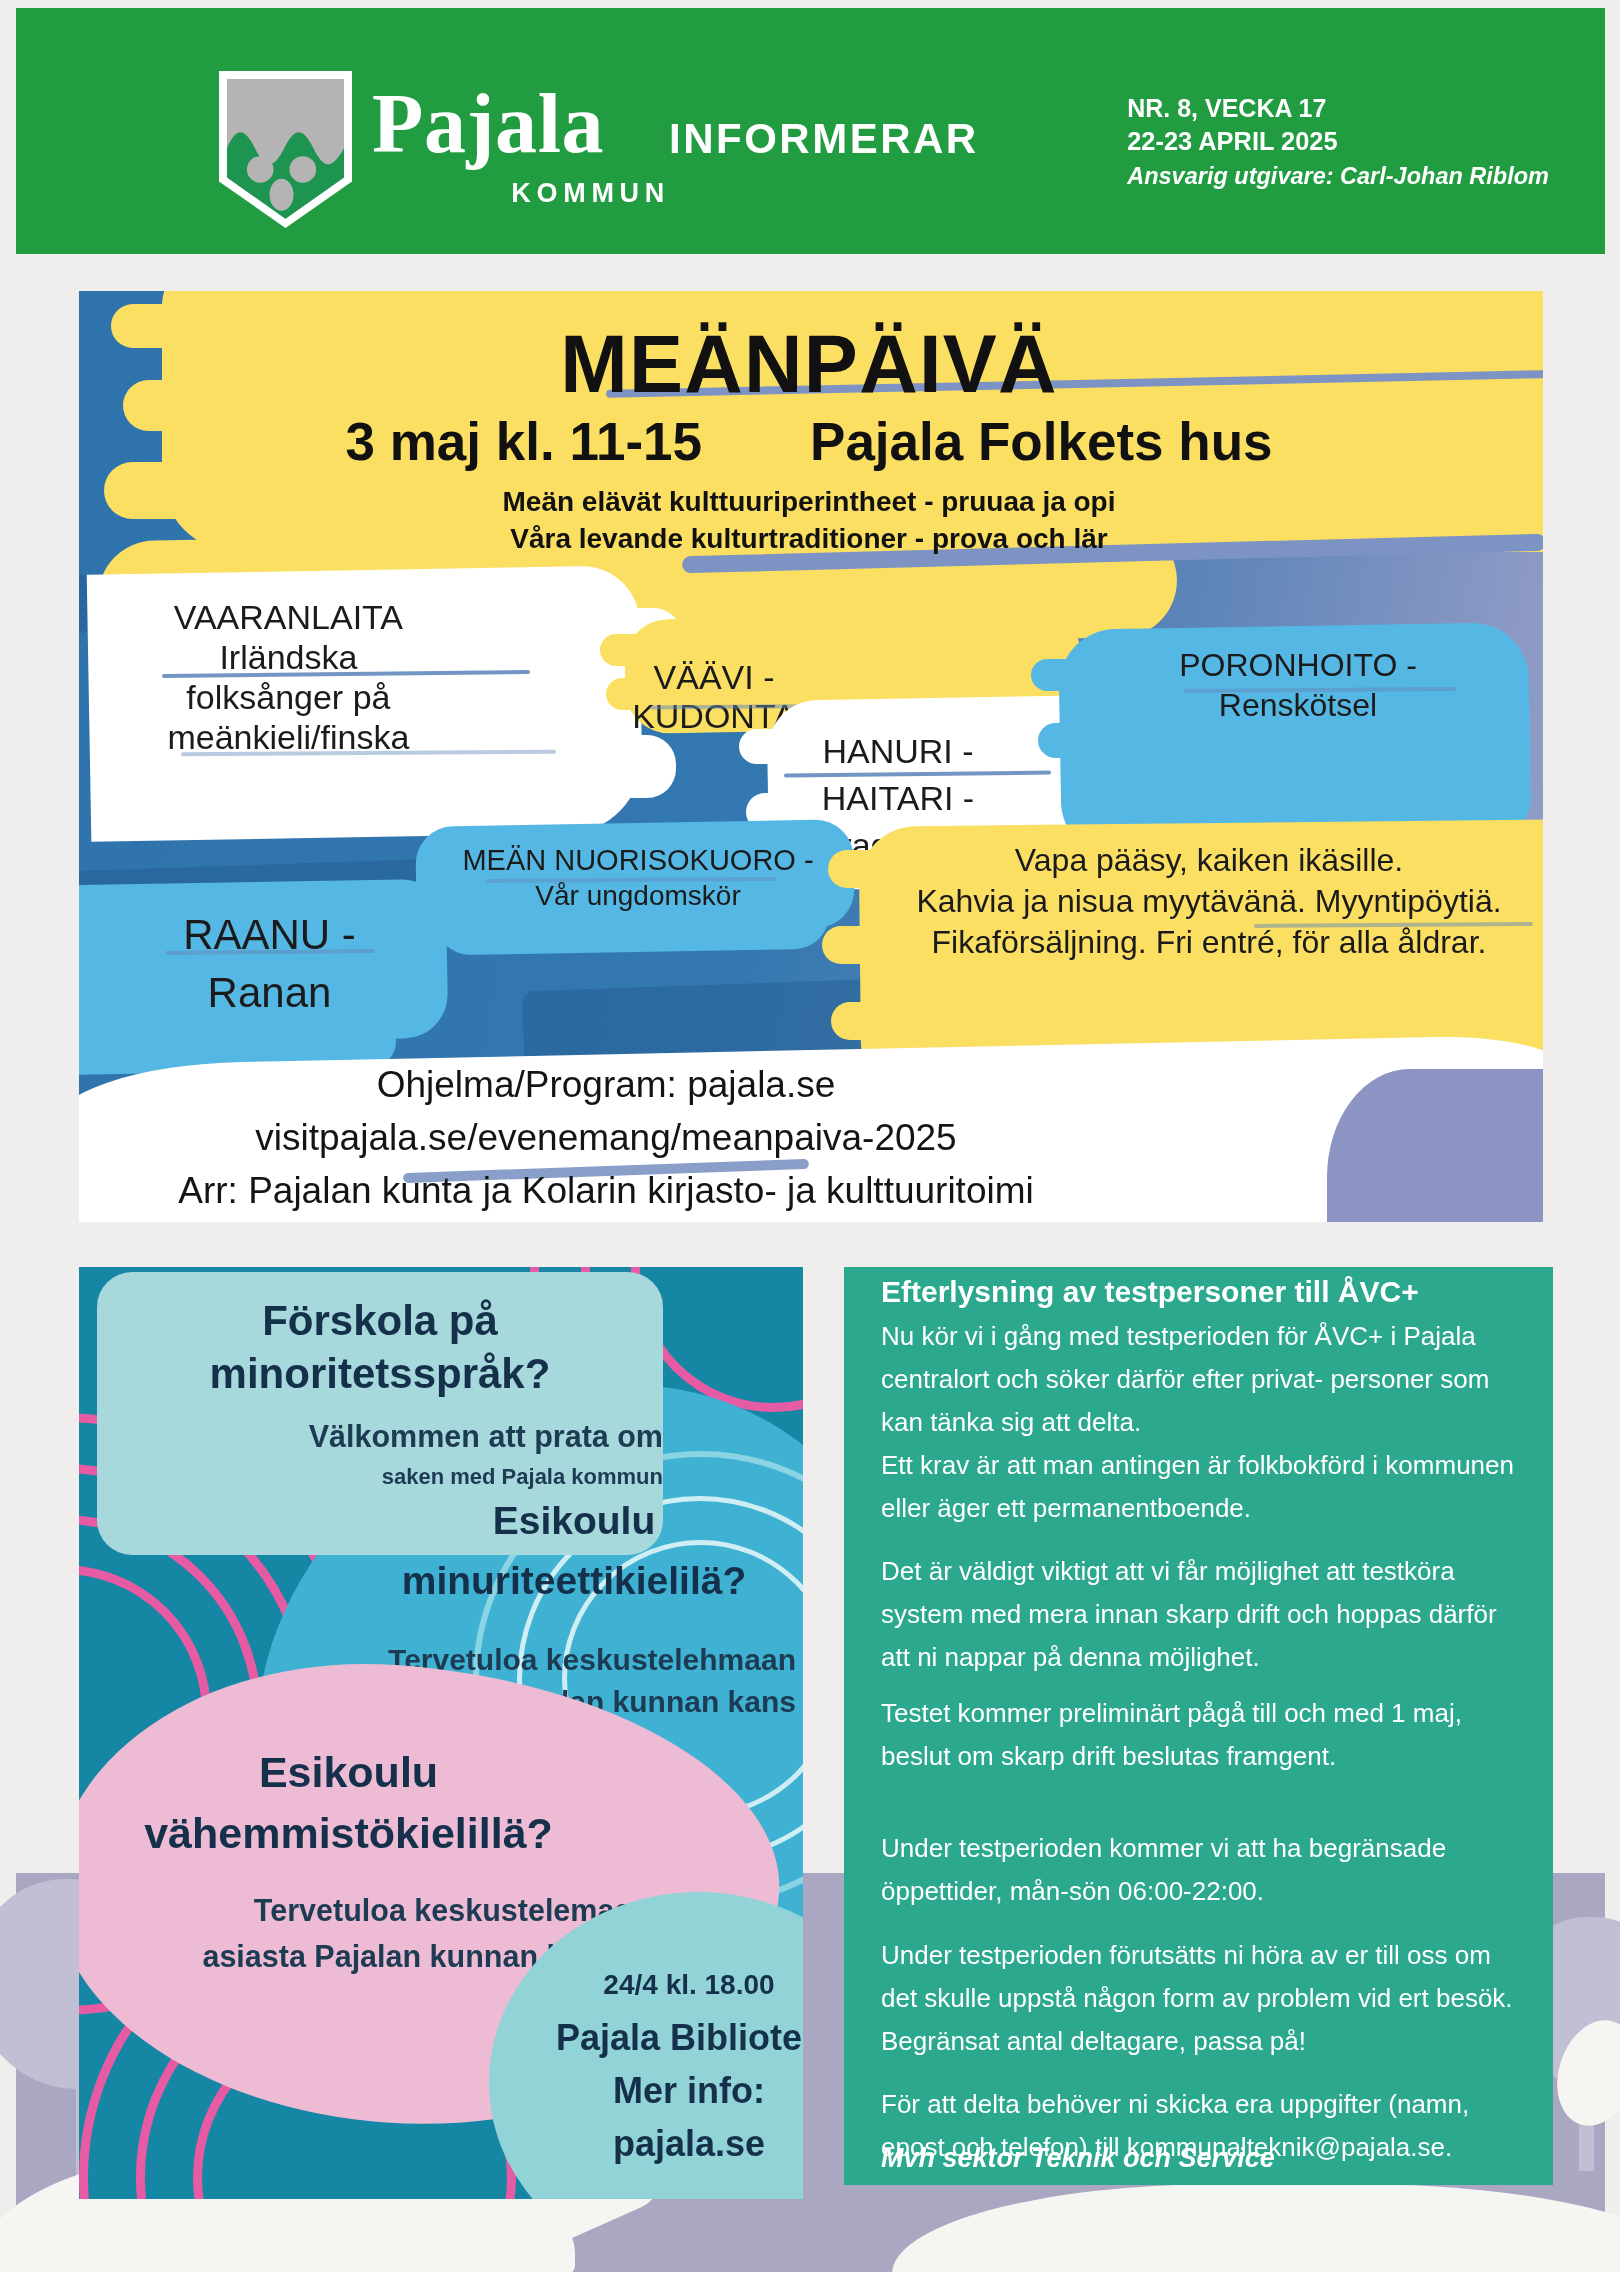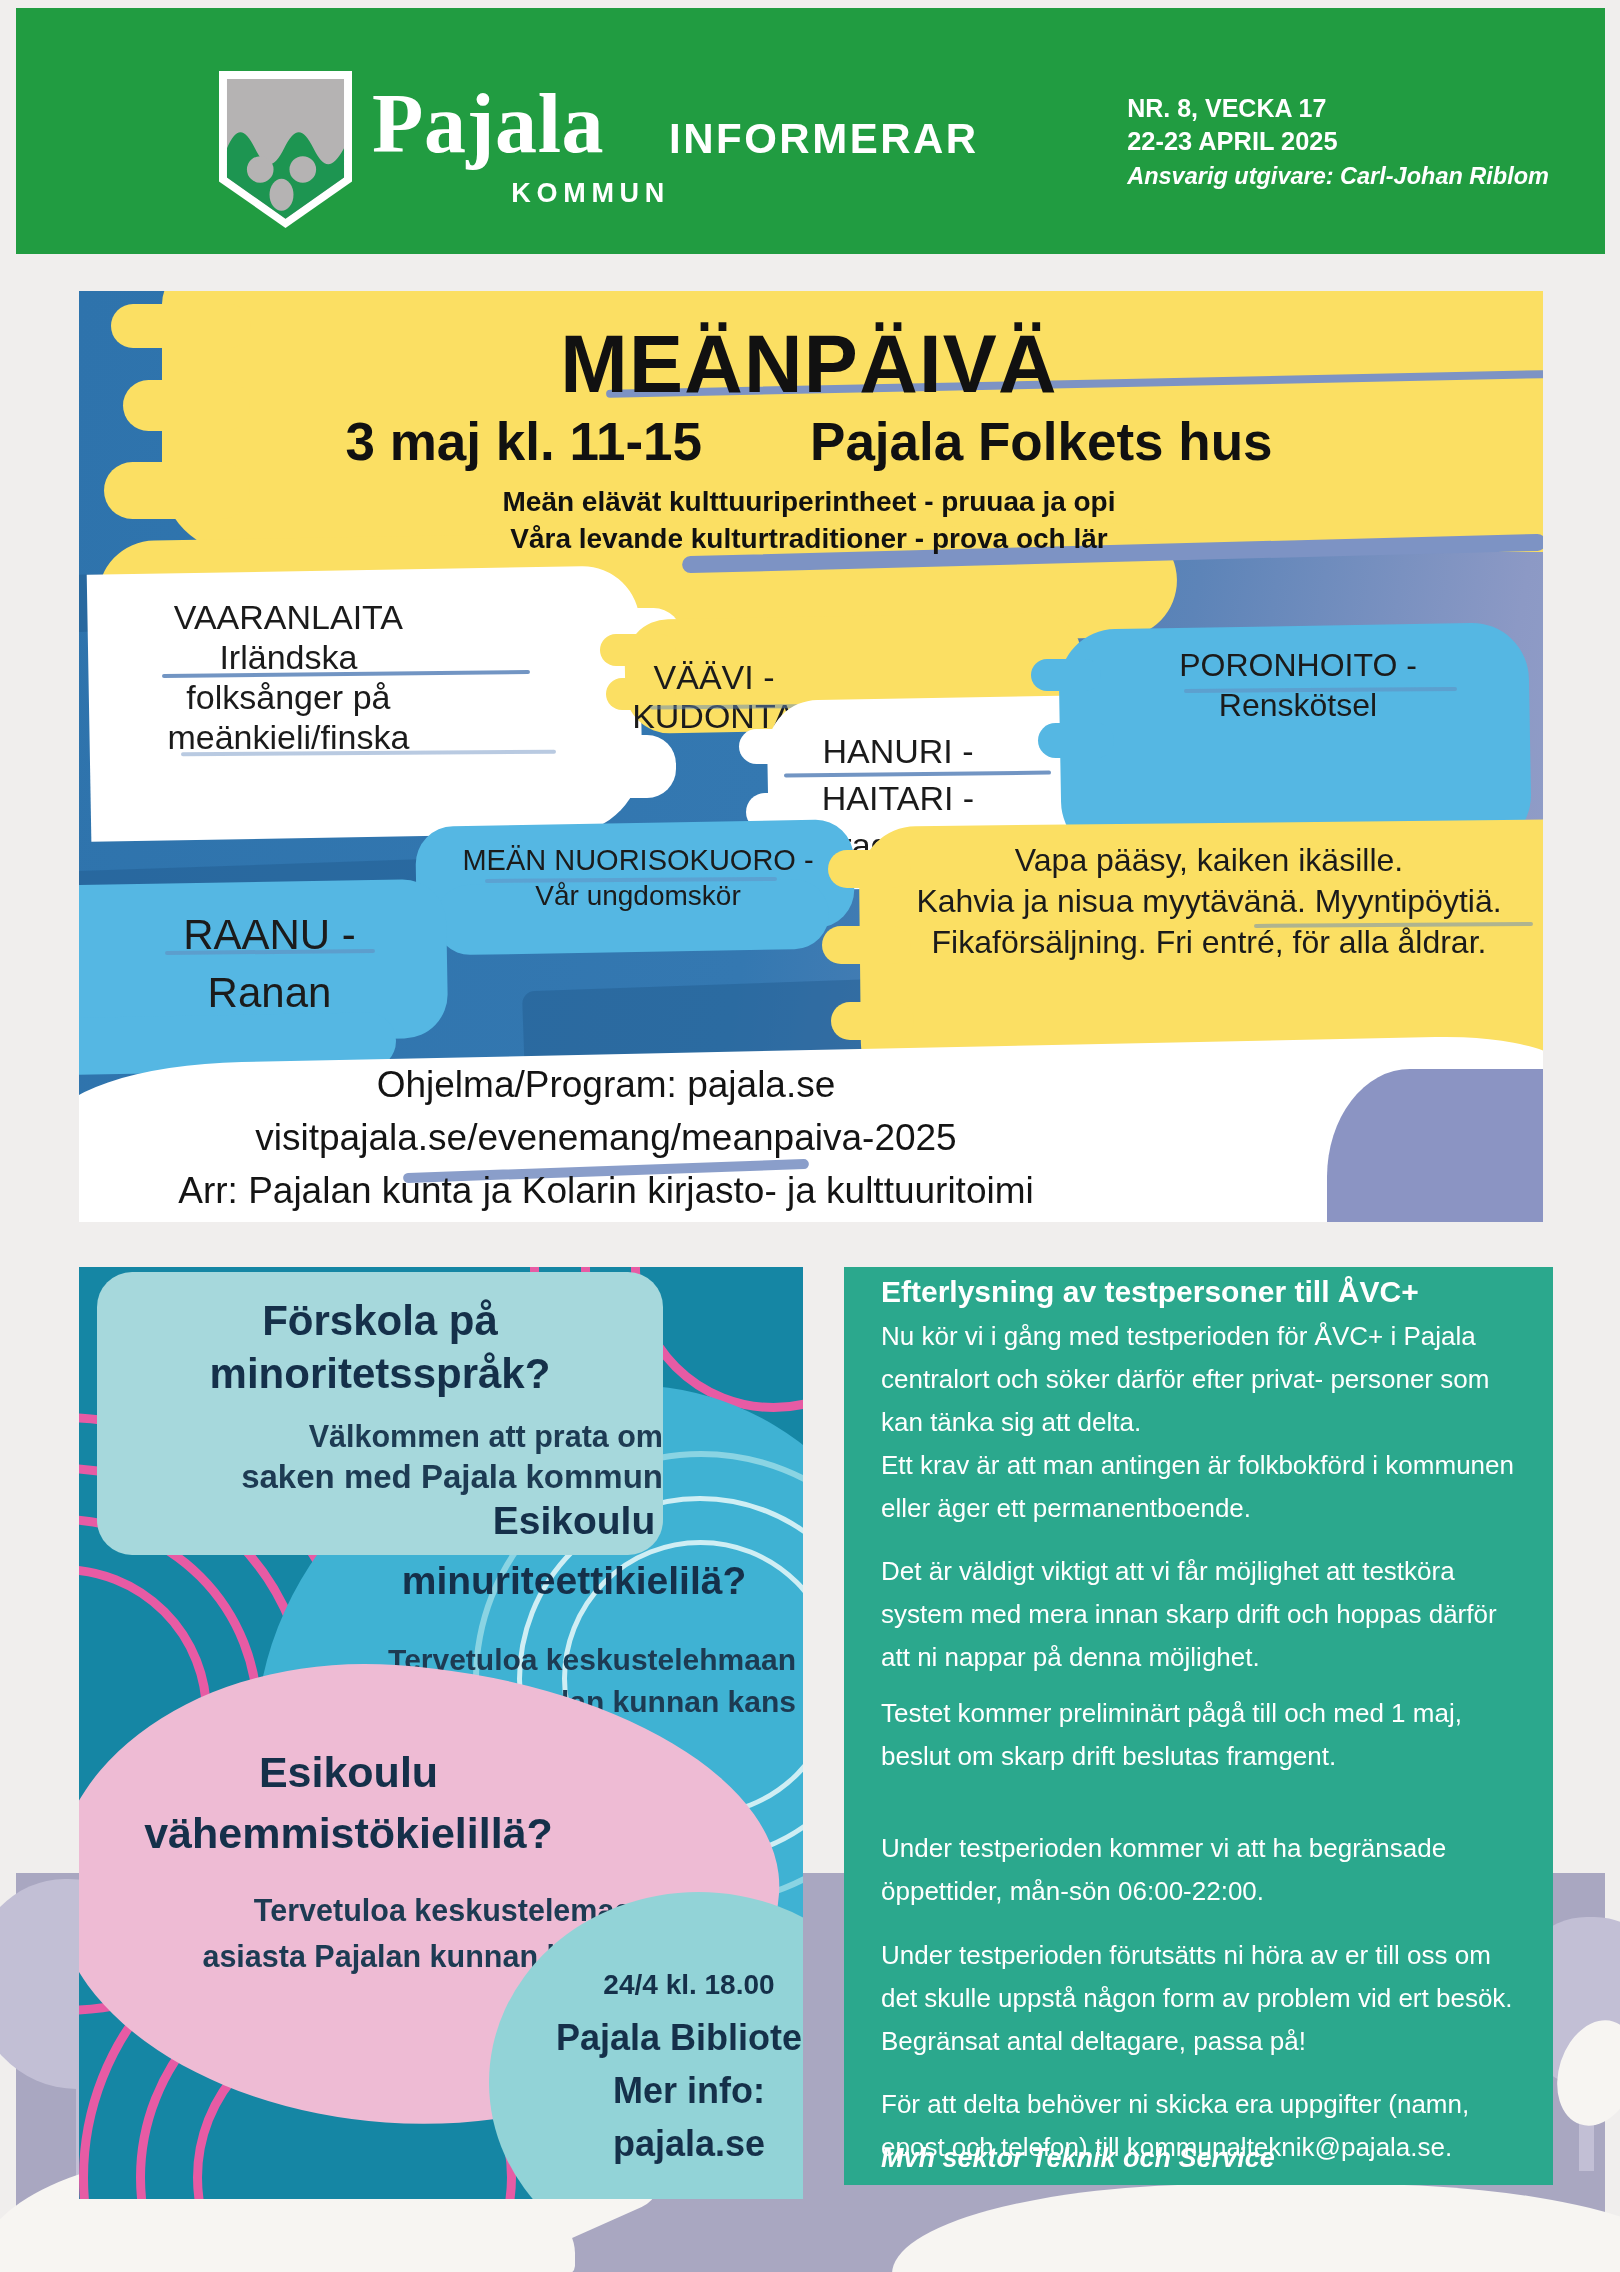--- a/index.html
+++ b/index.html
@@ -222,21 +222,21 @@
     <div class="abs wave" style="left:171px;top:127px;width:673px;height:622px;transform:rotate(-10deg);"></div>
     <div class="abs ring pale-ring" style="left:483px;top:273px;width:267px;height:267px;"></div>
     <div class="abs ring pale-ring" style="left:438px;top:229px;width:356px;height:356px;"></div>
     <div class="abs ring cyan-ring" style="left:394px;top:184px;width:444px;height:444px;"></div>
     <div class="abs ring cyan-ring" style="left:267px;top:559px;width:229px;height:229px;"></div>
 
     <div class="abs panel" style="left:18px;top:5.1px;width:566px;height:283px;">
       <div class="ps-heading" style="font-size:42px;line-height:62px;margin-top:18px;">Förskola på</div>
       <div class="ps-heading" style="font-size:42px;line-height:44px;">minoritetsspråk?</div>
       <div class="ps-body" style="font-size:30.5px;line-height:43px;margin-top:19px;">Välkommen att prata om</div>
-      <div class="ps-body" style="font-size:33px;line-height:38px;">saken med Pajala kommun</div>
+      <div class="ps-body" style="font-size:22px;line-height:38px;">saken med Pajala kommun</div>
     </div>
 
     <div class="abs" style="left:273px;top:224px;width:444px;">
       <div class="ps-heading" style="font-size:39px;line-height:60px;">Esikoulu</div>
       <div class="ps-heading" style="font-size:39px;line-height:60px;">minuriteettikielilä?</div>
       <div class="ps-body" style="font-size:30px;line-height:47px;margin-top:25.4px;">Tervetuloa keskustelehmaan</div>
       <div class="ps-body" style="font-size:30px;line-height:38px;">asiasta Pajalan kunnan kans</div>
     </div>
 
     <div class="abs pink-blob" style="left:-25.4px;top:400px;width:724px;height:457px;transform:rotate(4deg);"></div>

